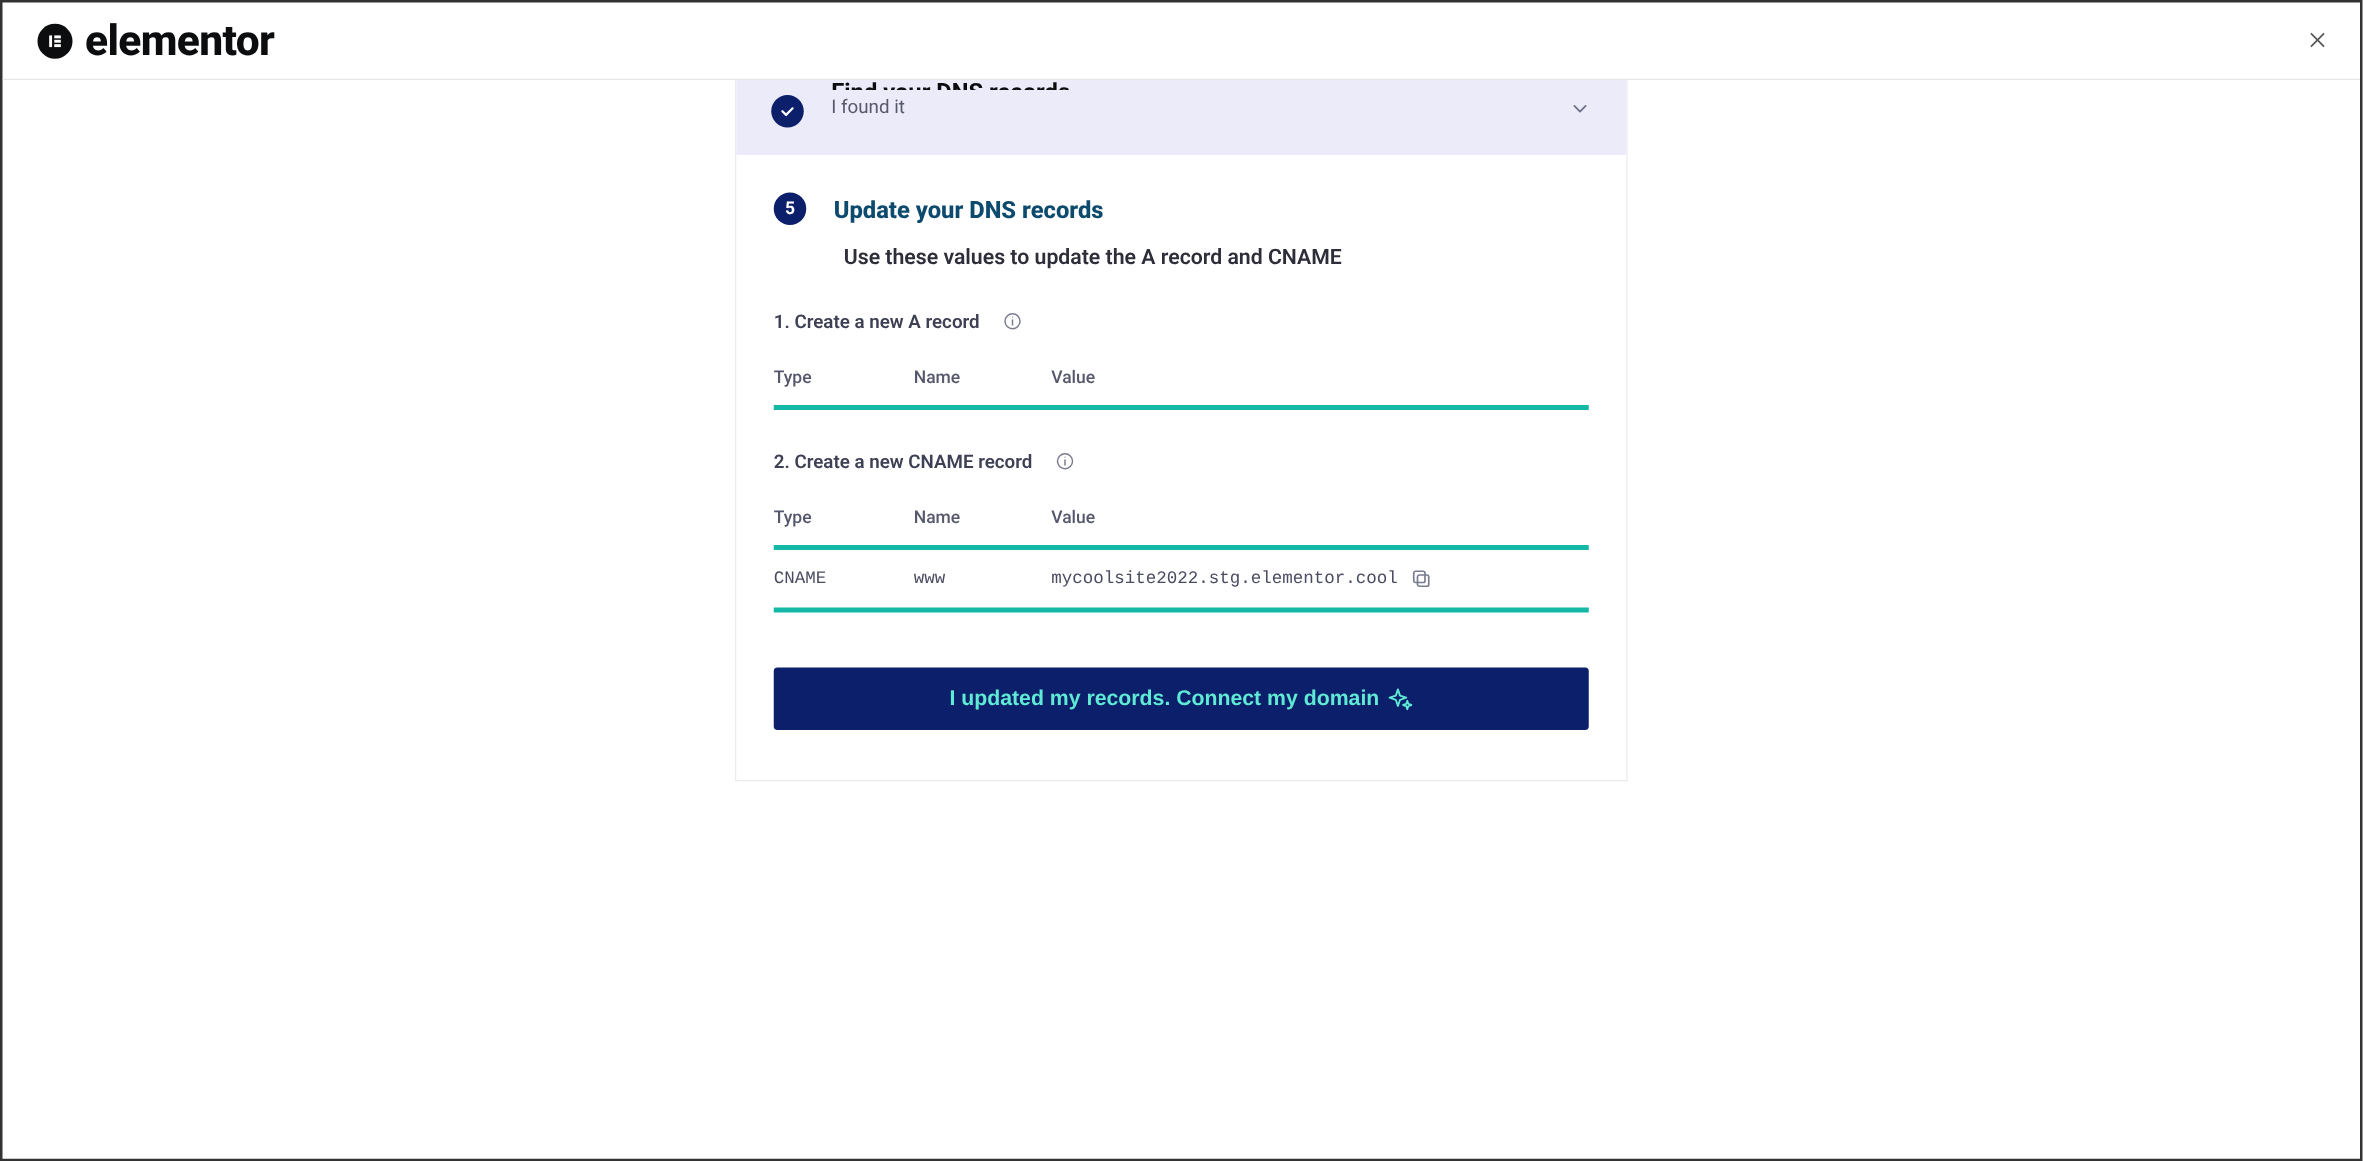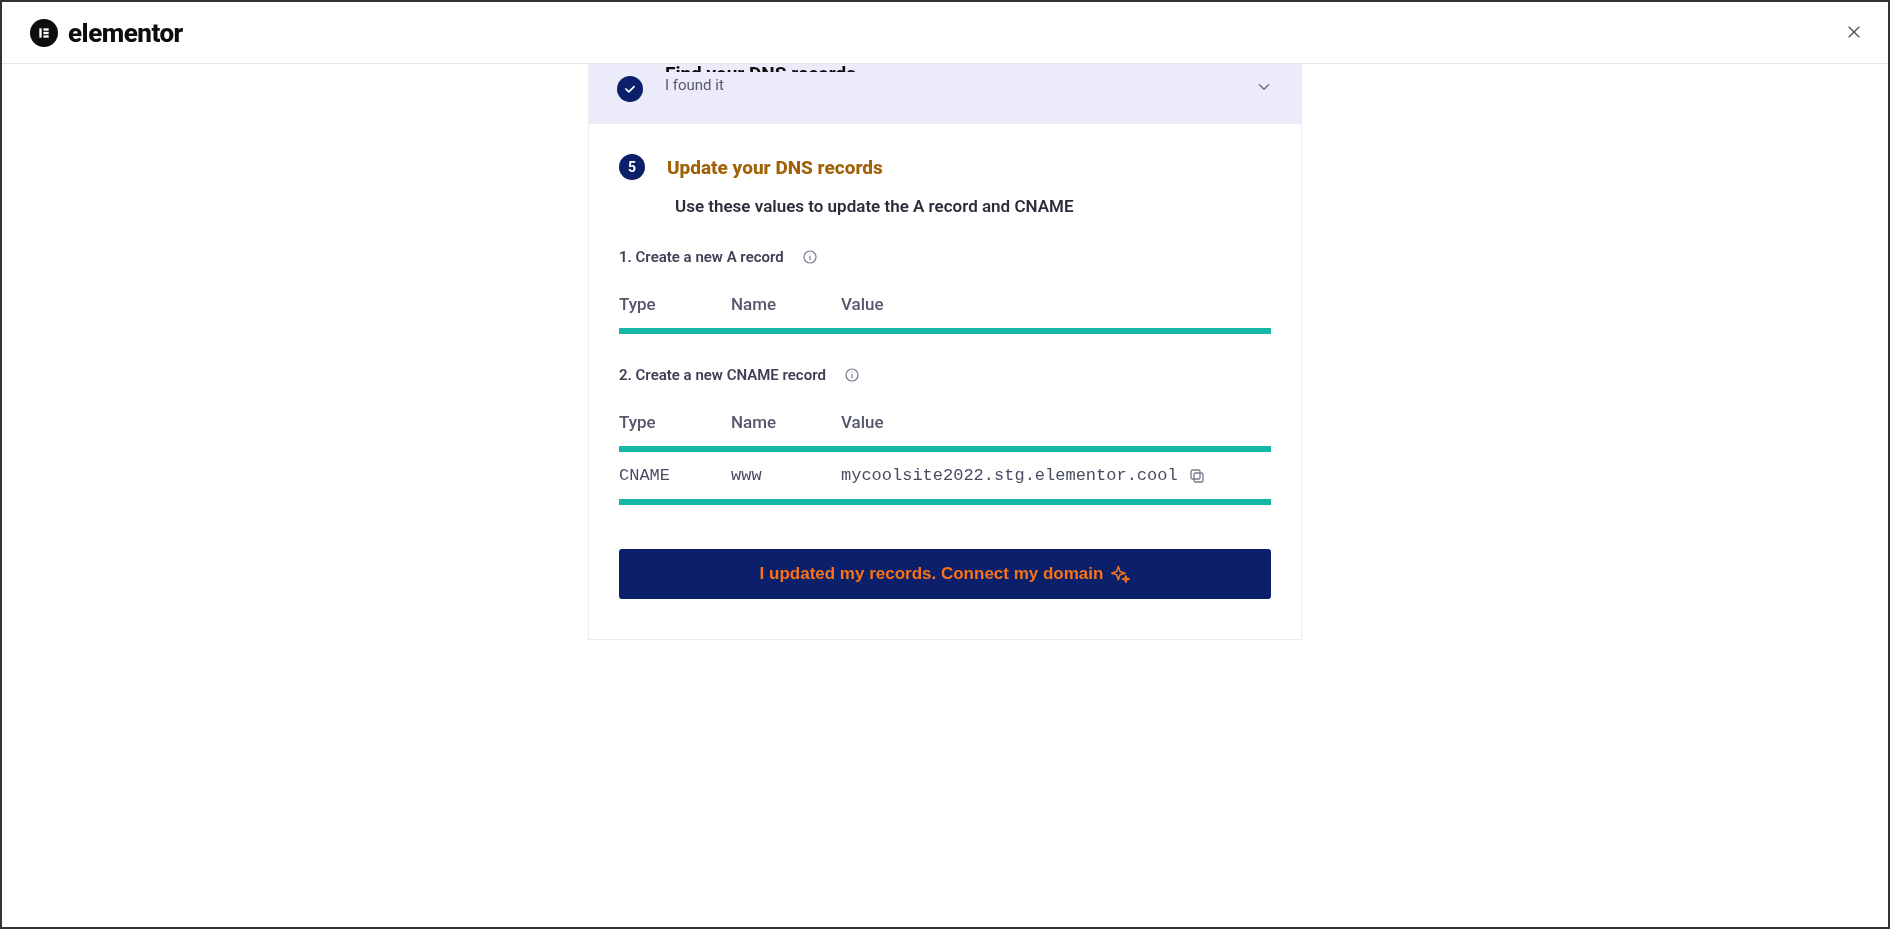--- a/index.html
+++ b/index.html
@@ -28,21 +28,21 @@
     height: 28px;
     border-radius: 50%;
     background: #0c0d0e;
     color: #fff;
     display: flex;
     align-items: center;
     justify-content: center;
   }
   .brand-icon svg { width: 14px; height: 14px; }
   .brand-text {
-    font-size: 26px;
+    font-size: 34px;
     font-weight: 800;
     letter-spacing: -0.5px;
   }
   .close-btn {
     position: absolute;
     right: 22px;
     top: 18px;
     width: 24px;
     height: 24px;
     display: flex;
@@ -127,21 +127,21 @@
     font-size: 14px;
     font-weight: 700;
     display: flex;
     align-items: center;
     justify-content: center;
     flex-shrink: 0;
   }
   .step-title {
     font-size: 19px;
     font-weight: 800;
-    color: #a16207;
+    color: #0c4a6e;
     text-align: right;
   }
   .step-intro {
     font-size: 17px;
     font-weight: 600;
     color: #2d2e3a;
     margin-top: 16px;
     margin-left: 56px;
   }
 
@@ -163,22 +163,22 @@
 
   .dns-table {
     margin-top: 14px;
     width: 100%;
   }
   .dns-row {
     display: grid;
     grid-template-columns: 112px 110px 1fr;
     align-items: center;
     padding: 14px 0;
-    border-bottom: 6px solid #14b8a6;
-    font-size: 17px;
+    border-bottom: 4px solid #14b8a6;
+    font-size: 14px;
   }
   .dns-row.header .cell {
     color: #55576c;
     font-weight: 500;
   }
   .dns-row .cell { color: #4a4c61; }
   .value-cell {
     display: flex;
     align-items: center;
     gap: 10px;
@@ -189,21 +189,21 @@
     color: #7a7c91;
     cursor: pointer;
     display: inline-flex;
   }
   .copy-btn svg { width: 18px; height: 18px; }
 
   .cta-btn {
     margin-top: 44px;
     width: 100%;
     background: #0b1f6b;
-    color: #f97316;
+    color: #5eead4;
     border: none;
     height: 50px;
     font-size: 17px;
     font-weight: 600;
     display: flex;
     align-items: center;
     justify-content: center;
     gap: 7px;
     cursor: pointer;
     border-radius: 3px;

